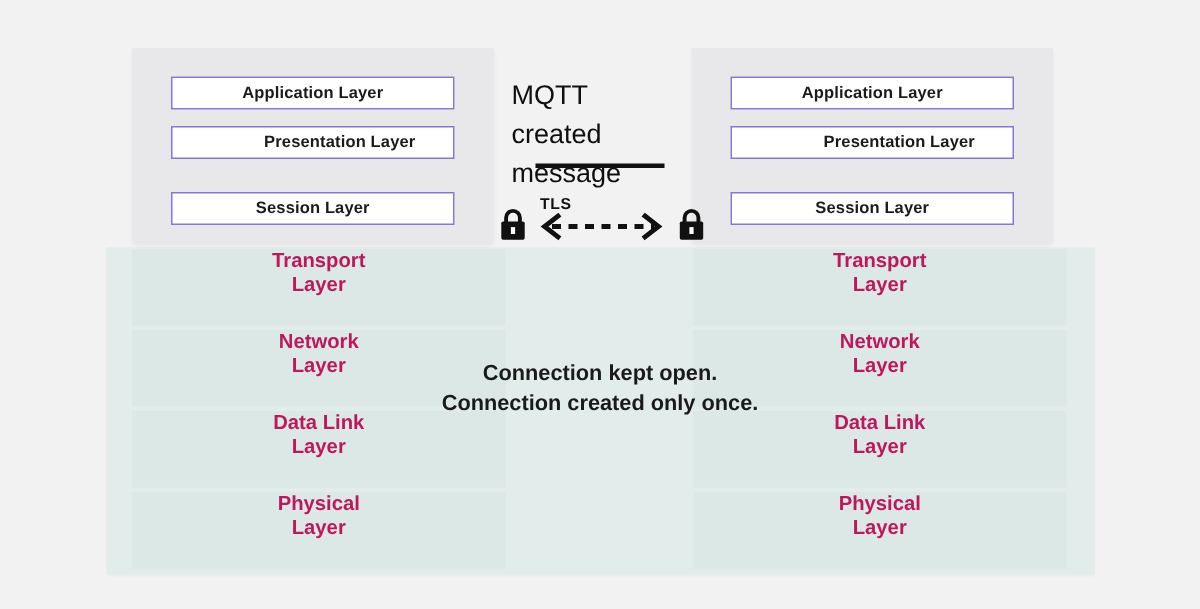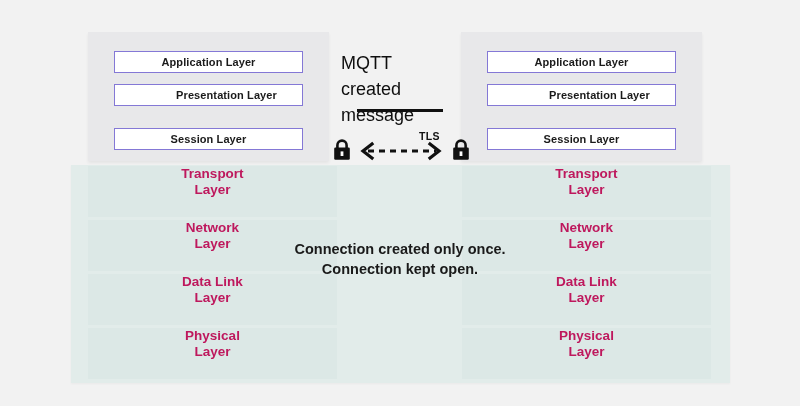--- a/index.html
+++ b/index.html
@@ -109,21 +109,21 @@
     width: 86px;
     height: 3px;
     background: #111111;
   }
 
   .tls-label {
     position: absolute;
     left: 360px;
     top: 130px;
     width: 80px;
-    text-align: right;
+    text-align: left;
     font-size: 10.5px;
     font-weight: bold;
     color: #111111;
     letter-spacing: 0.4px;
   }
   .tls-arrow {
     position: absolute;
     left: 358px;
     top: 141px;
     width: 86px;
@@ -241,17 +241,17 @@
     <rect x="2.2" y="9.6" width="15.6" height="12.2" rx="1.2" fill="#111111"></rect>
     <rect x="8.6" y="13.4" width="2.8" height="4.6" fill="#ffffff"></rect>
   </svg>
   <svg class="lock right" viewBox="0 0 20 23">
     <path d="M5.4 10 V7.2 a4.6 4.6 0 0 1 9.2 0 V10" fill="none" stroke="#111111" stroke-width="2.6"></path>
     <rect x="2.2" y="9.6" width="15.6" height="12.2" rx="1.2" fill="#111111"></rect>
     <rect x="8.6" y="13.4" width="2.8" height="4.6" fill="#ffffff"></rect>
   </svg>
 
   <div class="centre-caption">
+    <span class="ln">Connection kept open.</span>
     <span class="ln">Connection created only once.</span>
-    <span class="ln">Connection kept open.</span>
   </div>
 
 </div>
 
 </body></html>

